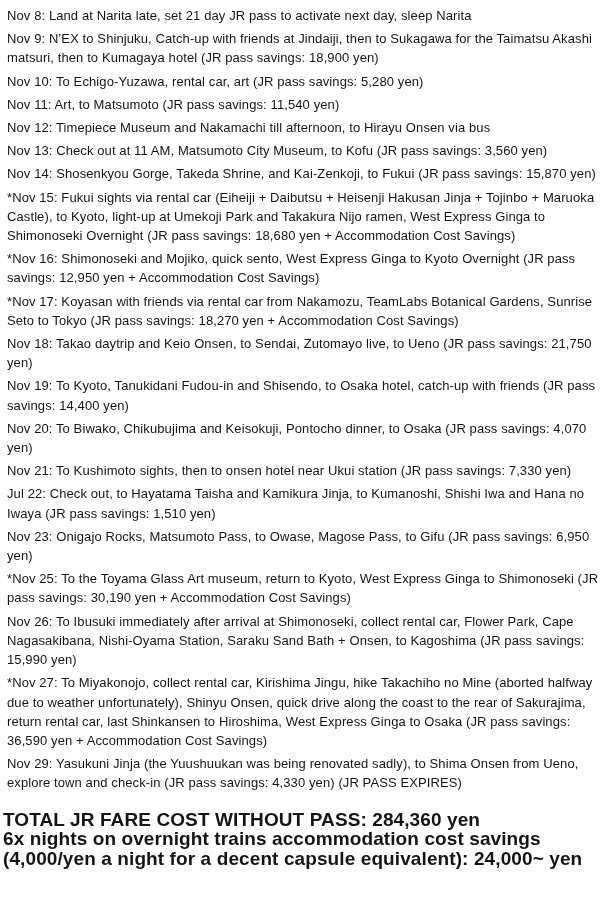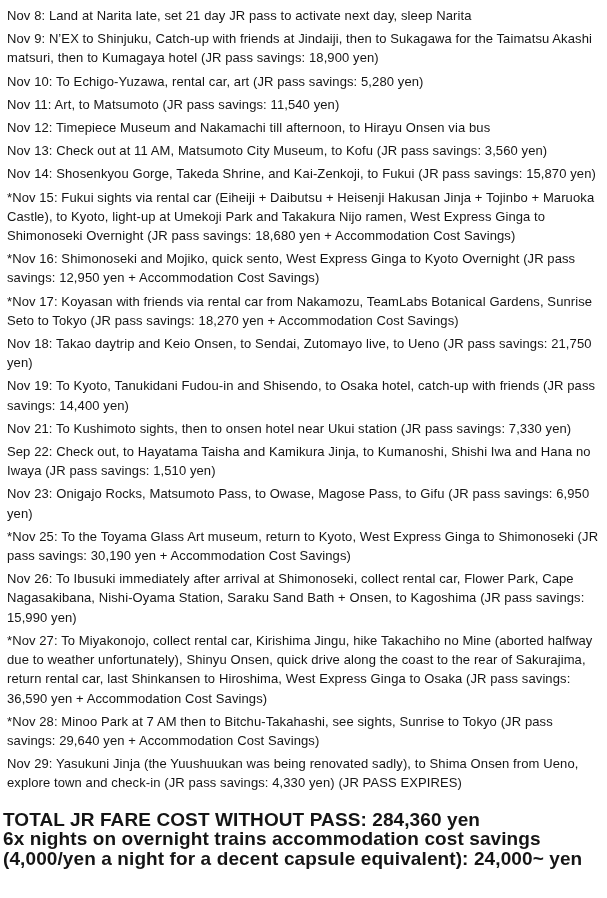--- a/index.html
+++ b/index.html
@@ -45,27 +45,27 @@
   <p class="entry">Nov 10: To Echigo-Yuzawa, rental car, art (JR pass savings: 5,280 yen)</p>
   <p class="entry">Nov 11: Art, to Matsumoto (JR pass savings: 11,540 yen)</p>
   <p class="entry">Nov 12: Timepiece Museum and Nakamachi till afternoon, to Hirayu Onsen via bus</p>
   <p class="entry">Nov 13: Check out at 11 AM, Matsumoto City Museum, to Kofu (JR pass savings: 3,560 yen)</p>
   <p class="entry">Nov 14: Shosenkyou Gorge, Takeda Shrine, and Kai-Zenkoji, to Fukui (JR pass savings: 15,870 yen)</p>
   <p class="entry">*Nov 15: Fukui sights via rental car (Eiheiji + Daibutsu + Heisenji Hakusan Jinja + Tojinbo + Maruoka Castle), to Kyoto, light-up at Umekoji Park and Takakura Nijo ramen, West Express Ginga to Shimonoseki Overnight (JR pass savings: 18,680 yen + Accommodation Cost Savings)</p>
   <p class="entry">*Nov 16: Shimonoseki and Mojiko, quick sento, West Express Ginga to Kyoto Overnight (JR pass savings: 12,950 yen + Accommodation Cost Savings)</p>
   <p class="entry">*Nov 17: Koyasan with friends via rental car from Nakamozu, TeamLabs Botanical Gardens, Sunrise Seto to Tokyo (JR pass savings: 18,270 yen + Accommodation Cost Savings)</p>
   <p class="entry">Nov 18: Takao daytrip and Keio Onsen, to Sendai, Zutomayo live, to Ueno (JR pass savings: 21,750 yen)</p>
   <p class="entry">Nov 19: To Kyoto, Tanukidani Fudou-in and Shisendo, to Osaka hotel, catch-up with friends (JR pass savings: 14,400 yen)</p>
+  <p class="entry">Nov 20: To Biwako, Chikubujima and Keisokuji, Pontocho dinner, to Osaka (JR pass savings: 4,070 yen)</p>
   <p class="entry">Nov 21: To Kushimoto sights, then to onsen hotel near Ukui station (JR pass savings: 7,330 yen)</p>
-  <p class="entry">Sep 22: Check out, to Hayatama Taisha and Kamikura Jinja, to Kumanoshi, Shishi Iwa and Hana no Iwaya (JR pass savings: 1,510 yen)</p>
+  <p class="entry">Jul 22: Check out, to Hayatama Taisha and Kamikura Jinja, to Kumanoshi, Shishi Iwa and Hana no Iwaya (JR pass savings: 1,510 yen)</p>
   <p class="entry">Nov 23: Onigajo Rocks, Matsumoto Pass, to Owase, Magose Pass, to Gifu (JR pass savings: 6,950 yen)</p>
   <p class="entry">*Nov 25: To the Toyama Glass Art museum, return to Kyoto, West Express Ginga to Shimonoseki (JR pass savings: 30,190 yen + Accommodation Cost Savings)</p>
   <p class="entry">Nov 26: To Ibusuki immediately after arrival at Shimonoseki, collect rental car, Flower Park, Cape Nagasakibana, Nishi-Oyama Station, Saraku Sand Bath + Onsen, to Kagoshima (JR pass savings: 15,990 yen)</p>
   <p class="entry">*Nov 27: To Miyakonojo, collect rental car, Kirishima Jingu, hike Takachiho no Mine (aborted halfway due to weather unfortunately), Shinyu Onsen, quick drive along the coast to the rear of Sakurajima, return rental car, last Shinkansen to Hiroshima, West Express Ginga to Osaka (JR pass savings: 36,590 yen + Accommodation Cost Savings)</p>
-  <p class="entry">*Nov 28: Minoo Park at 7 AM then to Bitchu-Takahashi, see sights, Sunrise to Tokyo (JR pass savings: 29,640 yen + Accommodation Cost Savings)</p>
   <p class="entry">Nov 29: Yasukuni Jinja (the Yuushuukan was being renovated sadly), to Shima Onsen from Ueno, explore town and check-in (JR pass savings: 4,330 yen) (JR PASS EXPIRES)</p>
 
   <div class="summary">
     <p class="total-line">TOTAL JR FARE COST WITHOUT PASS: 284,360 yen</p>
     <p class="total-line">6x nights on overnight trains accommodation cost savings (4,000/yen a night for a decent capsule equivalent): 24,000~ yen</p>
 
   </div>
 </div>
 
 </body></html>

